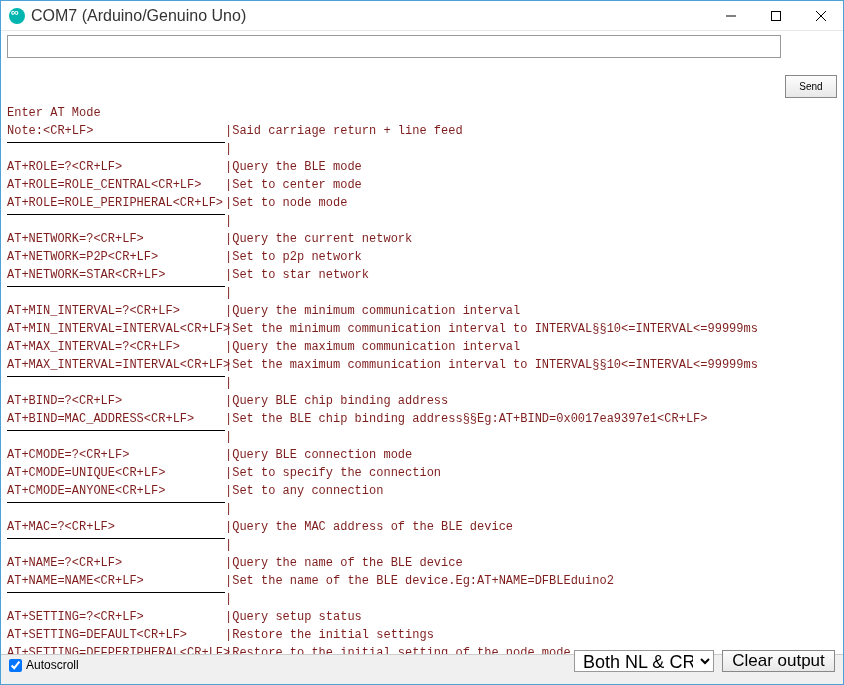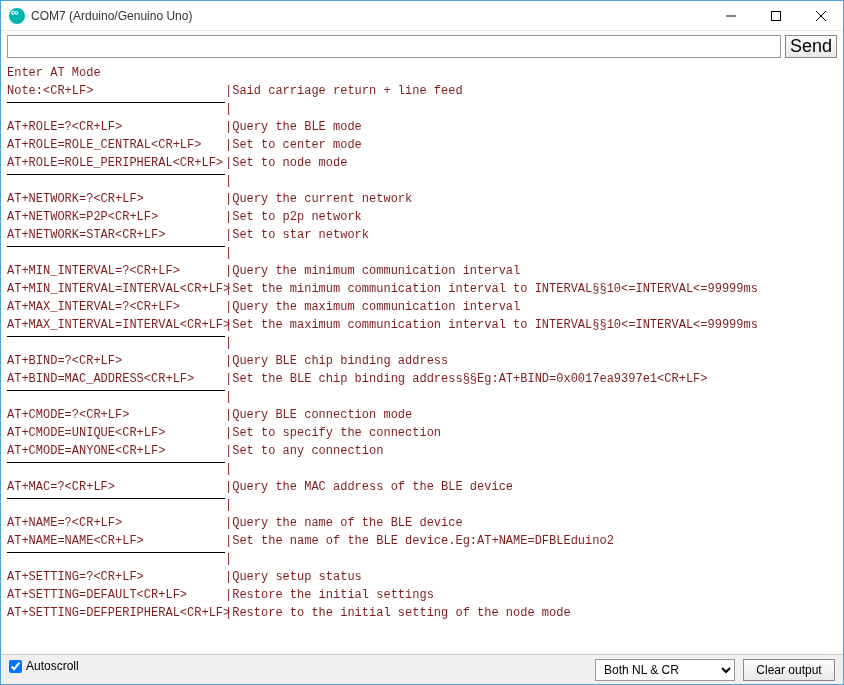--- a/index.html
+++ b/index.html
@@ -1,42 +1,42 @@
 <!DOCTYPE html>
 <html><head>
 <meta charset="utf-8">
 <style>
 * { margin: 0; padding: 0; box-sizing: border-box; }
 body { font-family: "Microsoft YaHei", Arial, sans-serif; font-size: 12px; background: #fff; width: 844px; height: 685px; overflow: hidden; border: 1px solid #4da1d4; display: flex; flex-direction: column; }
 .titlebar { height: 30px; background: #fff; display: flex; align-items: center; padding: 0 0 0 8px; border-bottom: 1px solid #e8e8e8; flex-shrink: 0; }
 .app-icon { width: 16px; height: 16px; border-radius: 50%; background: #00b5b0; margin-right: 6px; position: relative; }
 .app-icon::after { content: "∞"; position: absolute; top: -2px; left: 2px; color: #fff; font-size: 11px; font-weight: bold; }
-.title { flex: 1; font-size: 12px; color: #333; }
+.title { flex: 1; font-size: 16px; color: #333; }
 .winbtns { display: flex; height: 100%; }
 .winbtn { width: 45px; display: flex; align-items: center; justify-content: center; cursor: pointer; }
 .winbtn svg { width: 10px; height: 10px; }
 
 .inputrow { display: flex; padding: 4px 6px; gap: 4px; flex-shrink: 0; }
 .cmd-input { flex: 1; height: 23px; border: 1px solid #999; padding: 2px 4px; font-family: "SimSun", monospace; font-size: 12px; }
-.send-btn { width: 52px; height: 23px; background: linear-gradient(#fdfdfd,#e8e8e8); border: 1px solid #888; font-size: 18px; cursor: pointer; }
+.send-btn { width: 52px; height: 23px; background: linear-gradient(#fdfdfd,#e8e8e8); border: 1px solid #888; font-size: 10px; cursor: pointer; margin-top: 40px; }
 
 .output { flex: 1; overflow-y: scroll; padding: 2px 6px; font-family: "SimSun", "Courier New", monospace; font-size: 12px; line-height: 18px; color: #7f1d1d; white-space: pre; }
 .line { display: flex; }
 .col1 { width: 218px; flex-shrink: 0; }
 .col2 { }
 .hr { border-top: 1px solid #000; width: 218px; height: 1px; margin: 2px 0; }
 
-.bottombar { height: 30px; border-top: 1px solid #ccc; background: #f0f0f0; display: flex; align-items: flex-start; padding: 4px 8px; gap: 8px; flex-shrink: 0; }
+.bottombar { height: 30px; border-top: 1px solid #ccc; background: #f0f0f0; display: flex; align-items: flex-end; padding: 12px 8px; gap: 8px; flex-shrink: 0; }
 .autoscroll { display: flex; align-items: center; gap: 4px; font-size: 12px; }
 .autoscroll input { width: 13px; height: 13px; }
 .spacer { flex: 1; }
-select { height: 22px; font-size: 12px; border: 1px solid #999; background: #fff; padding: 0 4px; }
+select { height: 22px; font-size: 18px; border: 1px solid #999; background: #fff; padding: 0 4px; }
 .sel1 { width: 140px; }
 .sel2 { width: 120px; }
-.clear-btn { height: 22px; width: 92px; background: linear-gradient(#fdfdfd,#e8e8e8); border: 1px solid #888; font-size: 12px; cursor: pointer; }
+.clear-btn { height: 22px; width: 113px; background: linear-gradient(#fdfdfd,#e8e8e8); border: 1px solid #888; font-size: 17px; cursor: pointer; }
 
 ::-webkit-scrollbar { width: 17px; }
 ::-webkit-scrollbar-track { background: #f0f0f0; }
 ::-webkit-scrollbar-thumb { background: #c1c1c1; border: 1px solid #a8a8a8; }
 </style>
 </head>
 <body>
 
 <div class="titlebar">
   <div class="app-icon"></div>

